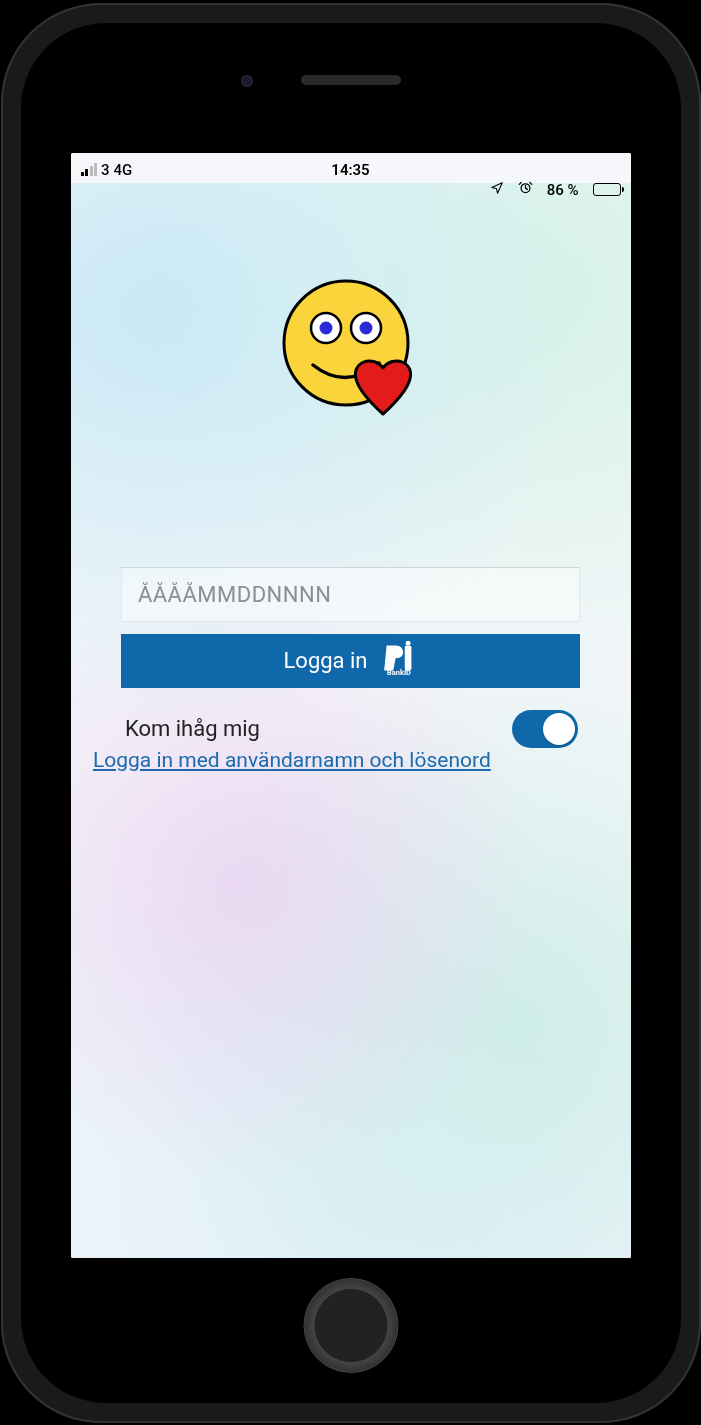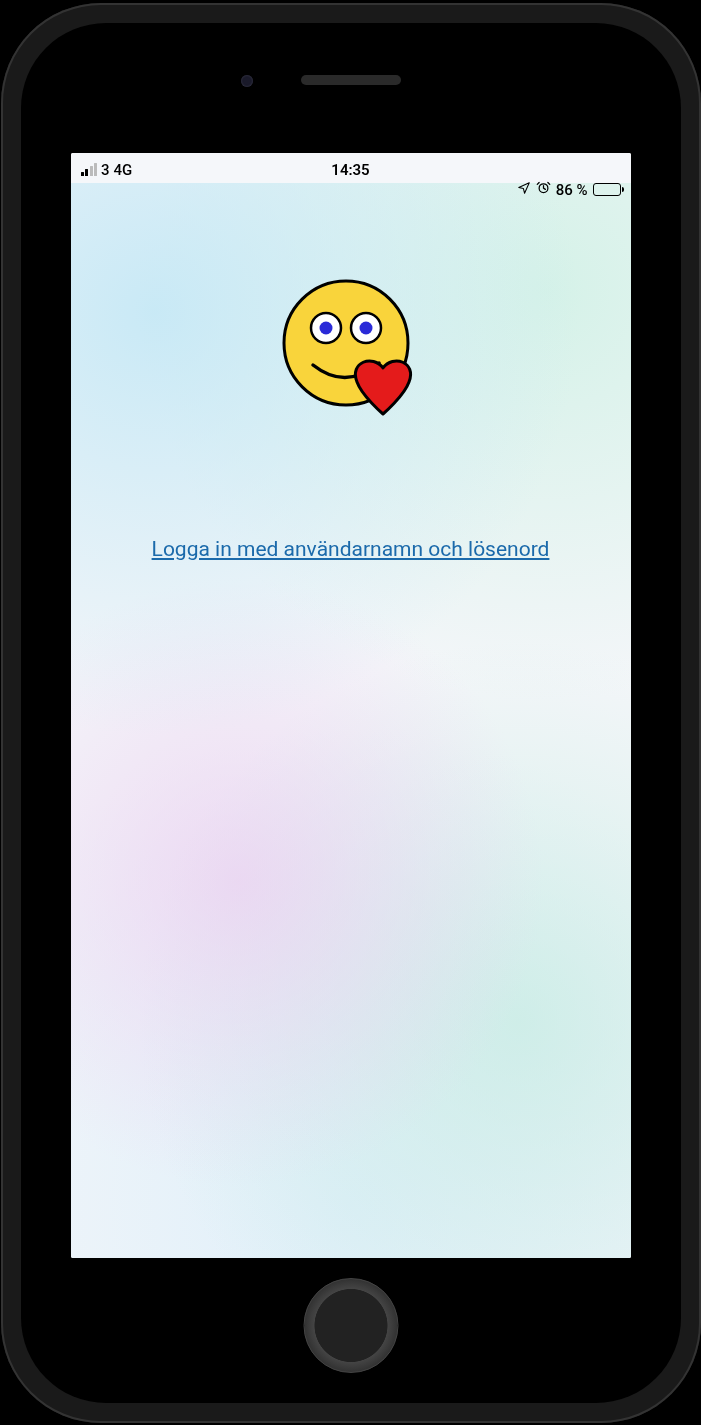--- a/index.html
+++ b/index.html
@@ -88,21 +88,21 @@
   padding: 4px 10px 0 10px;
   font-size: 15px;
   font-weight: 500;
   color: #000;
   background: #f5f7fa;
   position: relative;
   z-index: 5;
 }
 
 .status-left  { display: flex; align-items: center; gap: 4px; }
-.status-right { display: flex; align-items: center; gap: 5px; margin-top: 40px; }
+.status-right { display: flex; align-items: center; gap: 14px; margin-top: 40px; }
 
 .signal-bars {
   display: inline-flex;
   align-items: flex-end;
   gap: 1.5px;
   height: 12px;
 }
 .signal-bars span {
   width: 3px;
   background: #000;
@@ -220,22 +220,20 @@
   right: 3px;
   top: 3px;
   width: 32px;
   height: 32px;
   background: #fff;
   border-radius: 50%;
   box-shadow: 0 1px 2px rgba(0,0,0,0.25);
 }
 
 .links {
-  margin-top: 85px;
-  text-align: center;
   width: 92%;
 }
 .link {
   display: inline-block;
   font-size: 21px;
   color: #1b6aab;
   text-decoration: underline;
   cursor: pointer;
 }
 
@@ -288,20 +286,42 @@
             <circle cx="75" cy="70" r="62" fill="#f9d43b" stroke="#000" stroke-width="3"></circle>
             <circle cx="55" cy="55" r="15" fill="#fff" stroke="#000" stroke-width="2.5"></circle>
             <circle cx="55" cy="55" r="6.5" fill="#2a2ad8"></circle>
             <circle cx="95" cy="55" r="15" fill="#fff" stroke="#000" stroke-width="2.5"></circle>
             <circle cx="95" cy="55" r="6.5" fill="#2a2ad8"></circle>
             <path d="M42 92 Q75 118 108 90" fill="none" stroke="#000" stroke-width="3.5" stroke-linecap="round"></path>
             <path d="M112 95 c-10 -14 -34 -6 -26 14 c5 14 26 32 26 32 s21 -18 26 -32 c8 -20 -16 -28 -26 -14 z" fill="#e41b1b" stroke="#000" stroke-width="3" stroke-linejoin="round"></path>
           </svg>
         </div>
 
+        <div class="form">
+          <hr class="hr-line">
+          <input class="pn-input" type="text" placeholder="ÅÅÅÅMMDDNNNN" style="">
+          <button class="login-btn">
+            <span>Logga in</span>
+            <span>
+              <svg class="bankid-icon" viewBox="0 0 46 46">
+                <path d="M8 8 h11 c6 0 9 4 9 8 s-3 7 -7 7 h-2 l-3 15 h-11 z" fill="#fff"></path>
+                <rect x="30" y="8" width="8" height="30" rx="2" fill="#fff"></rect>
+                <circle cx="34" cy="5" r="3" fill="#fff"></circle>
+                <text x="23" y="44" font-size="9" font-weight="700" fill="#fff" text-anchor="middle" font-family="Arial">BankID</text>
+              </svg>
+            </span>
+          </button>
+
+          <div class="remember-row">
+            <span class="remember-label">Kom ihåg mig</span>
+            <div class="toggle">
+              <div class="toggle-knob"></div>
+            </div>
+          </div>
+        </div>
 
         <div class="links">
           <a class="link">Logga in med användarnamn och lösenord</a><br>
         </div>
 
       </div>
     </div>
 
     <div class="home-button"></div>
   </div>

